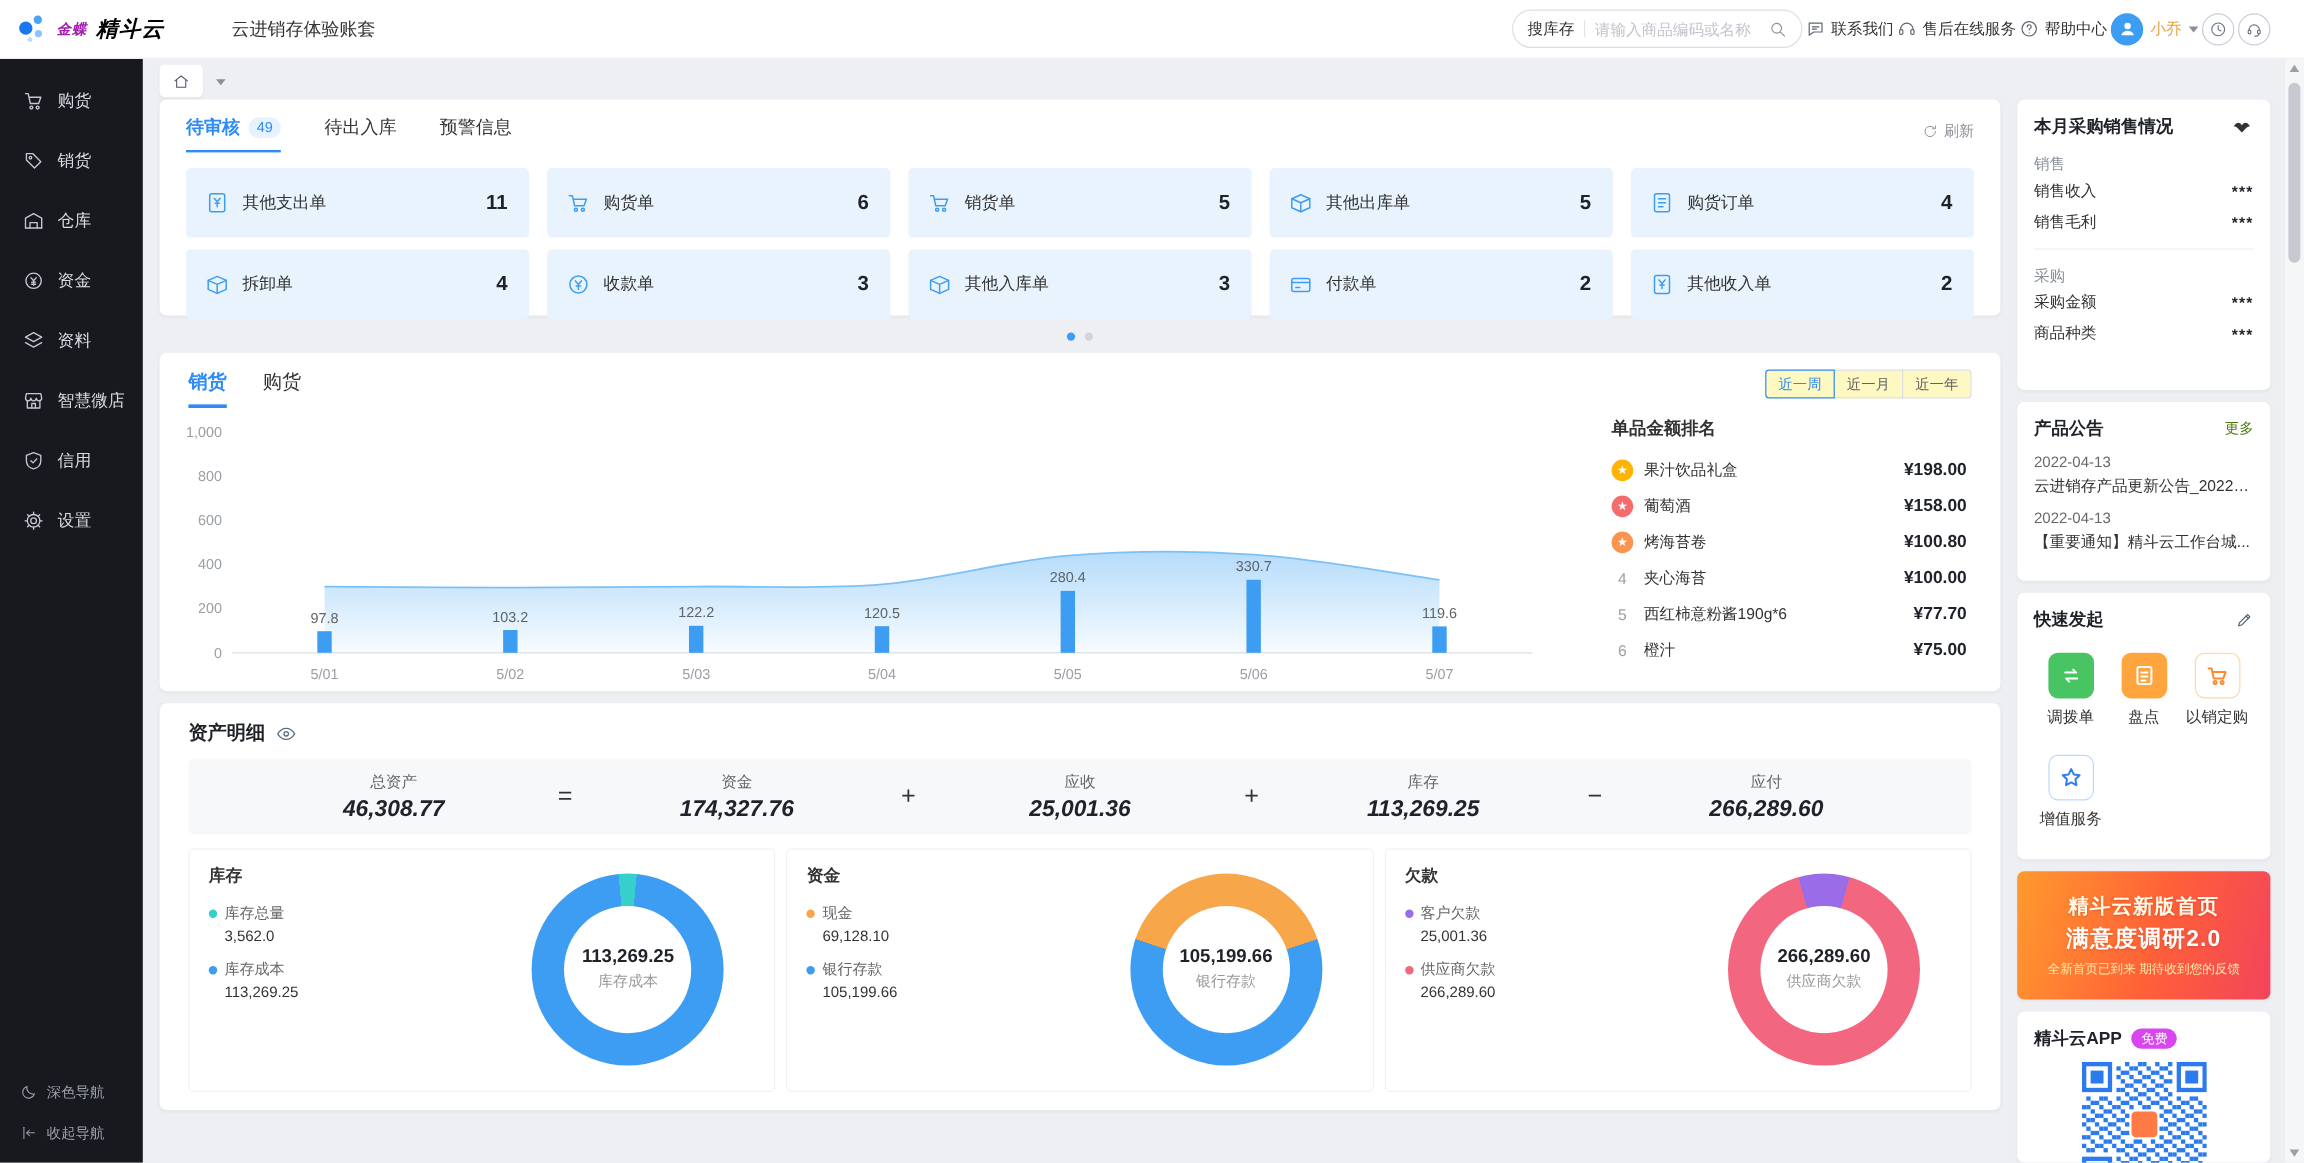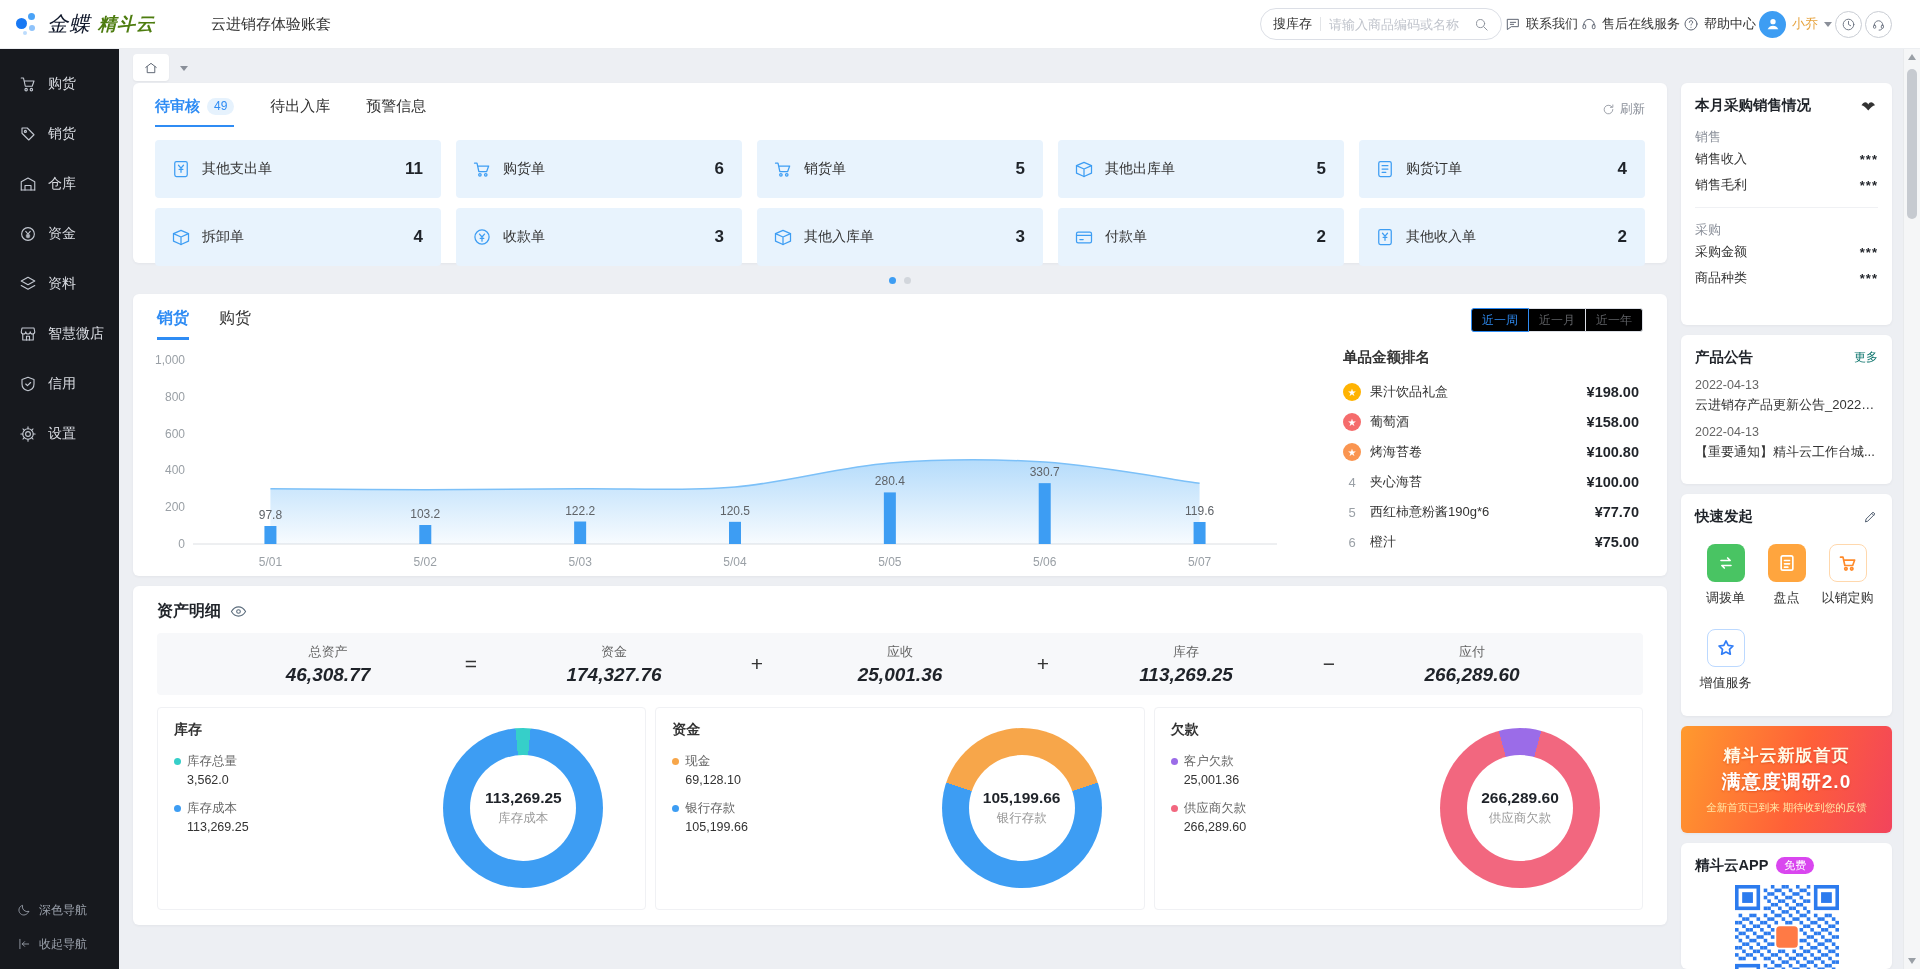--- a/index.html
+++ b/index.html
@@ -8,22 +8,22 @@
 
   
   .header{position:absolute;top:0;left:0;width:1920px;height:49px;background:#fff;border-bottom:1px solid #eceef1;display:flex;align-items:center;padding:0 28px 0 14px;z-index:20;}
   .logo{display:flex;align-items:center;gap:7px;cursor:pointer;}
   .logo-dots{position:relative;width:26px;height:26px;}
   .logo-dots i{position:absolute;border-radius:50%;background:#1878f3;}
   .logo-dots i:nth-child(1){width:11px;height:11px;left:2px;top:7px;}
   .logo-dots i:nth-child(2){width:7px;height:7px;left:14px;top:2px;background:#4aa3f7;}
   .logo-dots i:nth-child(3){width:6px;height:6px;left:15px;top:14px;background:#8fc3fb;}
   .logo-dots i:nth-child(4){width:4px;height:4px;left:9px;top:20px;background:#bcdcfd;}
-  .logo-t1{font-size:21px;font-weight:400;font-style:italic;color:#0f172a;letter-spacing:1px;}
-  .logo-t2{font-size:18px;font-weight:700;font-style:italic;color:#4d7c0f;letter-spacing:1px;}
+  .logo-t1{font-size:12px;font-weight:700;font-style:italic;color:#a21caf;letter-spacing:1px;}
+  .logo-t2{font-size:18px;font-weight:700;font-style:italic;color:#000000;letter-spacing:1px;}
   .account-title{margin-left:56px;font-size:15px;color:#333;}
   .header-right{margin-left:auto;display:flex;align-items:center;gap:3px;}
   .search-box{width:242px;height:32px;border:1px solid #dcdfe6;border-radius:16px;display:flex;align-items:center;padding:0 12px;gap:8px;background:#fff;}
   .search-cat{font-size:13px;color:#333;white-space:nowrap;cursor:pointer;}
   .search-div{width:1px;height:14px;background:#e3e5e8;}
   .search-input{border:none;outline:none;flex:1;font-size:13px;color:#333;min-width:0;background:transparent;}
   .search-input::placeholder{color:#c0c4cc;}
   .hlink{display:flex;align-items:center;gap:5px;font-size:13px;color:#333;cursor:pointer;white-space:nowrap;}
   .hlink .i{color:#5f6673;}
   .user{display:flex;align-items:center;gap:6px;cursor:pointer;}
@@ -61,21 +61,21 @@
   .dots{display:flex;justify-content:center;gap:8px;margin-top:11px;}
   .dot-pg{width:7px;height:7px;border-radius:50%;background:#d2d6dc;cursor:pointer;}
   .dot-pg.active{background:#3d9df3;}
 
   #card-trend{left:133px;top:294px;width:1534px;height:282px;padding:14px 24px;}
   .trend-head{display:flex;align-items:flex-start;}
   .trend-tabs{display:flex;gap:30px;}
   .tr-tab{font-size:16px;color:#333;cursor:pointer;padding-bottom:8px;border-bottom:3px solid transparent;}
   .tr-tab.active{color:#2f8cf4;font-weight:700;border-bottom-color:#2f8cf4;}
   .range-group{margin-left:auto;display:flex;}
-  .range-btn{height:24px;padding:0 10px;font-size:12px;border:1px solid #dcdfe6;background:#000000;color:#606266;cursor:pointer;margin-left:-1px;display:flex;align-items:center;font-family:Liberation Serif, serif;}
+  .range-btn{height:24px;padding:0 10px;font-size:12px;border:1px solid #dcdfe6;background:#fef9c3;color:#606266;cursor:pointer;margin-left:-1px;display:flex;align-items:center;font-family:Liberation Serif, serif;}
   .range-btn:first-child{border-radius:3px 0 0 3px;margin-left:0;}
   .range-btn:last-child{border-radius:0 3px 3px 0;}
   .range-btn.active{color:#2f8cf4;border-color:#2f8cf4;position:relative;z-index:1;}
   #trend-chart{position:absolute;left:10px;top:50px;}
   .tick{font-size:12px;fill:#9aa0a6;}
   .blabel{font-size:12px;fill:#5f6368;}
   .ranking{position:absolute;right:28px;top:54px;width:296px;}
   .rank-title{font-size:14.5px;color:#333;font-weight:600;margin-bottom:10px;}
   .rank-row{display:flex;align-items:center;height:30px;cursor:pointer;}
   .medal{width:18px;height:18px;border-radius:50%;display:flex;align-items:center;justify-content:center;color:#fff;font-size:10px;flex:0 0 18px;}
@@ -109,21 +109,21 @@
   .rcard{position:absolute;left:1681px;width:211px;background:#fff;border-radius:6px;box-shadow:0 1px 3px rgba(31,41,55,.05);padding:13px 14px;}
   #r-monthly{top:83px;height:242px;}
   .r-head{display:flex;align-items:center;}
   .r-title{font-size:14.5px;font-weight:700;color:#1f2329;white-space:nowrap;}
   .r-right{margin-left:auto;display:flex;align-items:center;color:#475569;}
   .sec-label{margin-top:13px;font-size:13px;color:#8a8f99;}
   .kv{display:flex;align-items:center;height:26px;font-size:13px;color:#333;}
   .kv b{margin-left:auto;color:#1f2329;letter-spacing:1px;}
   .r-div{height:1px;background:#f0f1f4;margin:9px 0 0;}
   #r-news{top:335px;height:149px;}
-  .more{font-size:12px;color:#0f766e;cursor:pointer;}
+  .more{font-size:12px;color:#4d7c0f;cursor:pointer;}
   .news-item{margin-top:11px;cursor:pointer;}
   .news-date{font-size:12.5px;color:#666;}
   .news-text{margin-top:4px;font-size:13px;color:#333;white-space:nowrap;overflow:hidden;text-overflow:ellipsis;}
   #r-quick{top:494px;height:222px;}
   .q-grid{display:grid;grid-template-columns:1fr 1fr 1fr;row-gap:22px;margin-top:18px;}
   .q-cell{display:flex;flex-direction:column;align-items:center;gap:7px;cursor:pointer;}
   .q-ic{width:38px;height:38px;border-radius:8px;display:flex;align-items:center;justify-content:center;}
   .q-ic.green{background:#49c463;color:#fff;}
   .q-ic.orange{background:#ffa53e;color:#fff;}
   .q-ic.white-o{background:#fff;border:1px solid #ffd8ad;color:#ff8a2a;}

